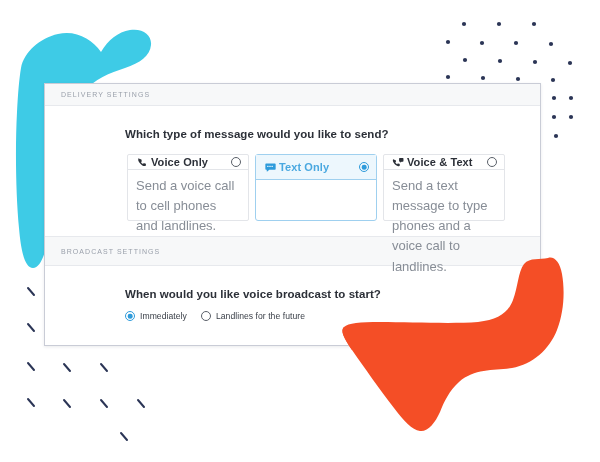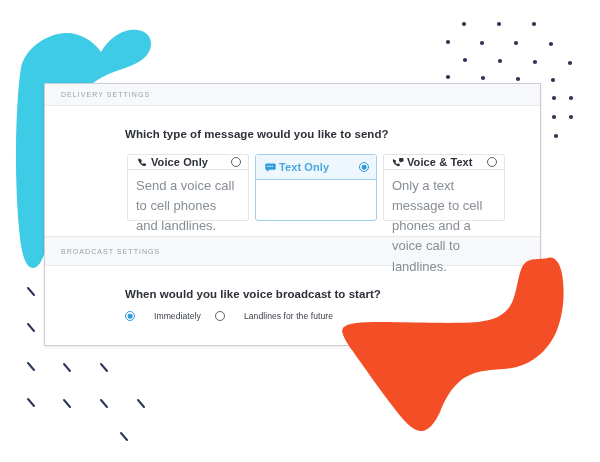--- a/index.html
+++ b/index.html
@@ -172,21 +172,21 @@
   }
   .radio-row {
     display: flex;
     align-items: center;
     gap: 7px;
     margin: 11px 0 0 64px;
   }
   .radio-opt {
     display: flex;
     align-items: center;
-    gap: 19px;
+    gap: 5px;
   }
   .radio-opt + .radio-opt { margin-left: 7px; }
   .radio-opt-label {
     font-size: 8.6px;
     color: #3b4049;
     letter-spacing: 0.05px;
   }
 </style>
 </head>
 <body>
@@ -246,21 +246,21 @@
           <div class="card-head">
             <span class="card-icon">
               <svg width="12" height="11" viewBox="0 0 18 16">
                 <path fill="#2c3038" d="M2.6 2.6c-.5 0-1 .4-1.1.9-.5 1.3-.2 3 1 4.9 1.2 2 2.8 3.4 4.3 4.2 1.7 1 3.2 1.1 4.2.6.5-.2.7-.6.7-1.1l-.1-1.5c0-.4-.3-.6-.6-.7l-1.9-.4c-.3-.1-.7.1-.9.4l-.5.7c-1.1-.6-2.1-1.5-2.8-2.7l.7-.5c.3-.2.5-.5.4-.9l-.5-1.8c-.1-.3-.4-.6-.7-.6l-1.5-.1c-.3 0-.5 0-.7.1z"></path>
                 <path fill="#2c3038" d="M11.6 1.1h4.6c.6 0 1 .4 1 1v3.6c0 .6-.4 1-1 1h-1.9l-1.5 1.4c-.2.2-.5 0-.5-.3v-1.1h-.7c-.6 0-1-.4-1-1v-3.6c0-.6.4-1 1-1z"></path>
               </svg>
             </span>
             <span class="card-label">Voice &amp; Text</span>
             <span class="radio"></span>
           </div>
-          <div class="card-desc">Only a text message to cell phones and a voice call to landlines.</div>
+          <div class="card-desc">Send a text message to type phones and a voice call to landlines.</div>
         </div>
 
       </div>
       <div class="divider-gap"></div>
     </div>
 
     <div class="section-band" style="border-top:1px solid #e7e9ed; height:30px;">
       <span class="section-band-label">BROADCAST SETTINGS</span>
     </div>
 

